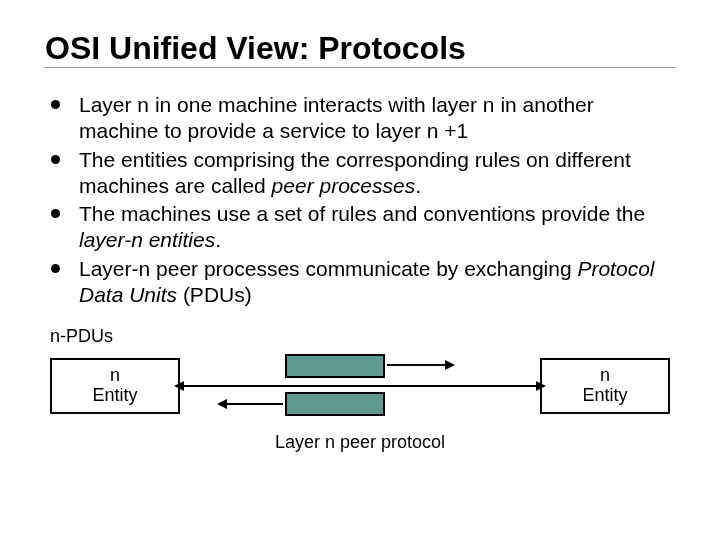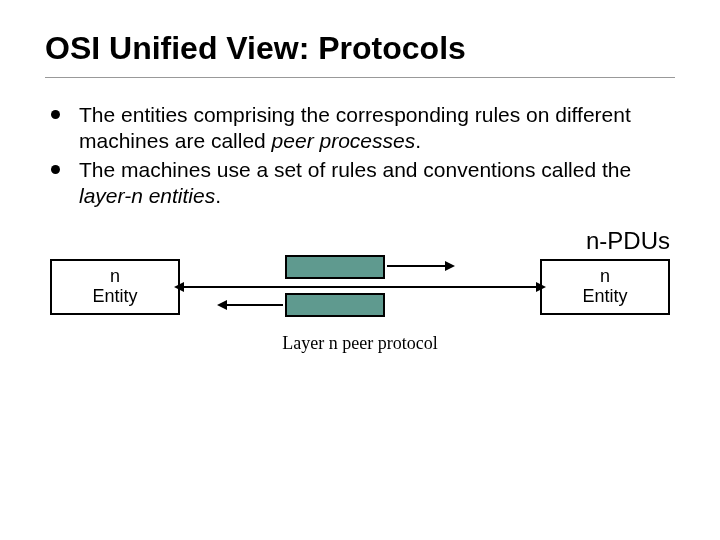--- a/index.html
+++ b/index.html
@@ -10,21 +10,21 @@
     background: #fff;
     color: #000;
     position: relative;
     padding: 30px 45px 20px 45px;
   }
   .title {
     font-size: 32px;
     font-weight: bold;
     margin-bottom: 24px;
     border-bottom: 1px solid #999;
-    padding-bottom: 10px;
+    padding-bottom: 0;
   }
   .bullets {
     list-style: none;
     font-size: 21px;
     line-height: 1.25;
     margin-bottom: 18px;
   }
   .bullets li {
     position: relative;
     padding-left: 34px;
@@ -45,22 +45,22 @@
     position: relative;
     width: 620px;
     height: 130px;
     margin: 0 auto;
   }
   .pdu-label {
     position: absolute;
     top: 0;
     left: 0;
     right: 0;
-    text-align: right;
-    font-size: 24px;
+    text-align: left;
+    font-size: 18px;
   }
   .entity-box {
     position: absolute;
     top: 32px;
     width: 130px;
     height: 56px;
     border: 2px solid #000;
     background: #fff;
     display: flex;
     align-items: center;
@@ -119,34 +119,39 @@
   .ah-mid-left  { top: 55px; left: 124px; }
   .ah-top-right { top: 34px; left: 395px; }
   .ah-bot-left  { top: 73px; left: 167px; }
   .protocol-label {
     position: absolute;
     top: 106px;
     left: 0;
     right: 0;
     text-align: center;
     font-size: 18px;
-    font-family: Liberation Serif, serif;
   }
 </style>
 </head>
 <body>
 
 <h1 class="title">OSI Unified View: Protocols</h1>
 
 <ul class="bullets">
   <li>
+    <span>Layer n in one machine interacts with layer n in another machine to provide a service to layer n +1</span><span class="italic"></span><span></span>
+  </li>
+  <li>
     <span>The entities comprising the corresponding rules on different machines are called </span><span class="italic">peer processes</span><span>.</span>
   </li>
   <li>
-    <span>The machines use a set of rules and conventions called the </span><span class="italic">layer-n entities</span><span>.</span>
+    <span>The machines use a set of rules and conventions provide the </span><span class="italic">layer-n entities</span><span>.</span>
+  </li>
+  <li>
+    <span>Layer-n peer processes communicate by exchanging </span><span class="italic">Protocol Data Units</span><span> (PDUs)</span>
   </li>
 </ul>
 
 <div class="diagram">
   <div class="pdu-label">n-PDUs</div>
 
   <div class="entity-box entity-left">
     <span style="white-space:pre-line">n
 Entity</span>
   </div>

